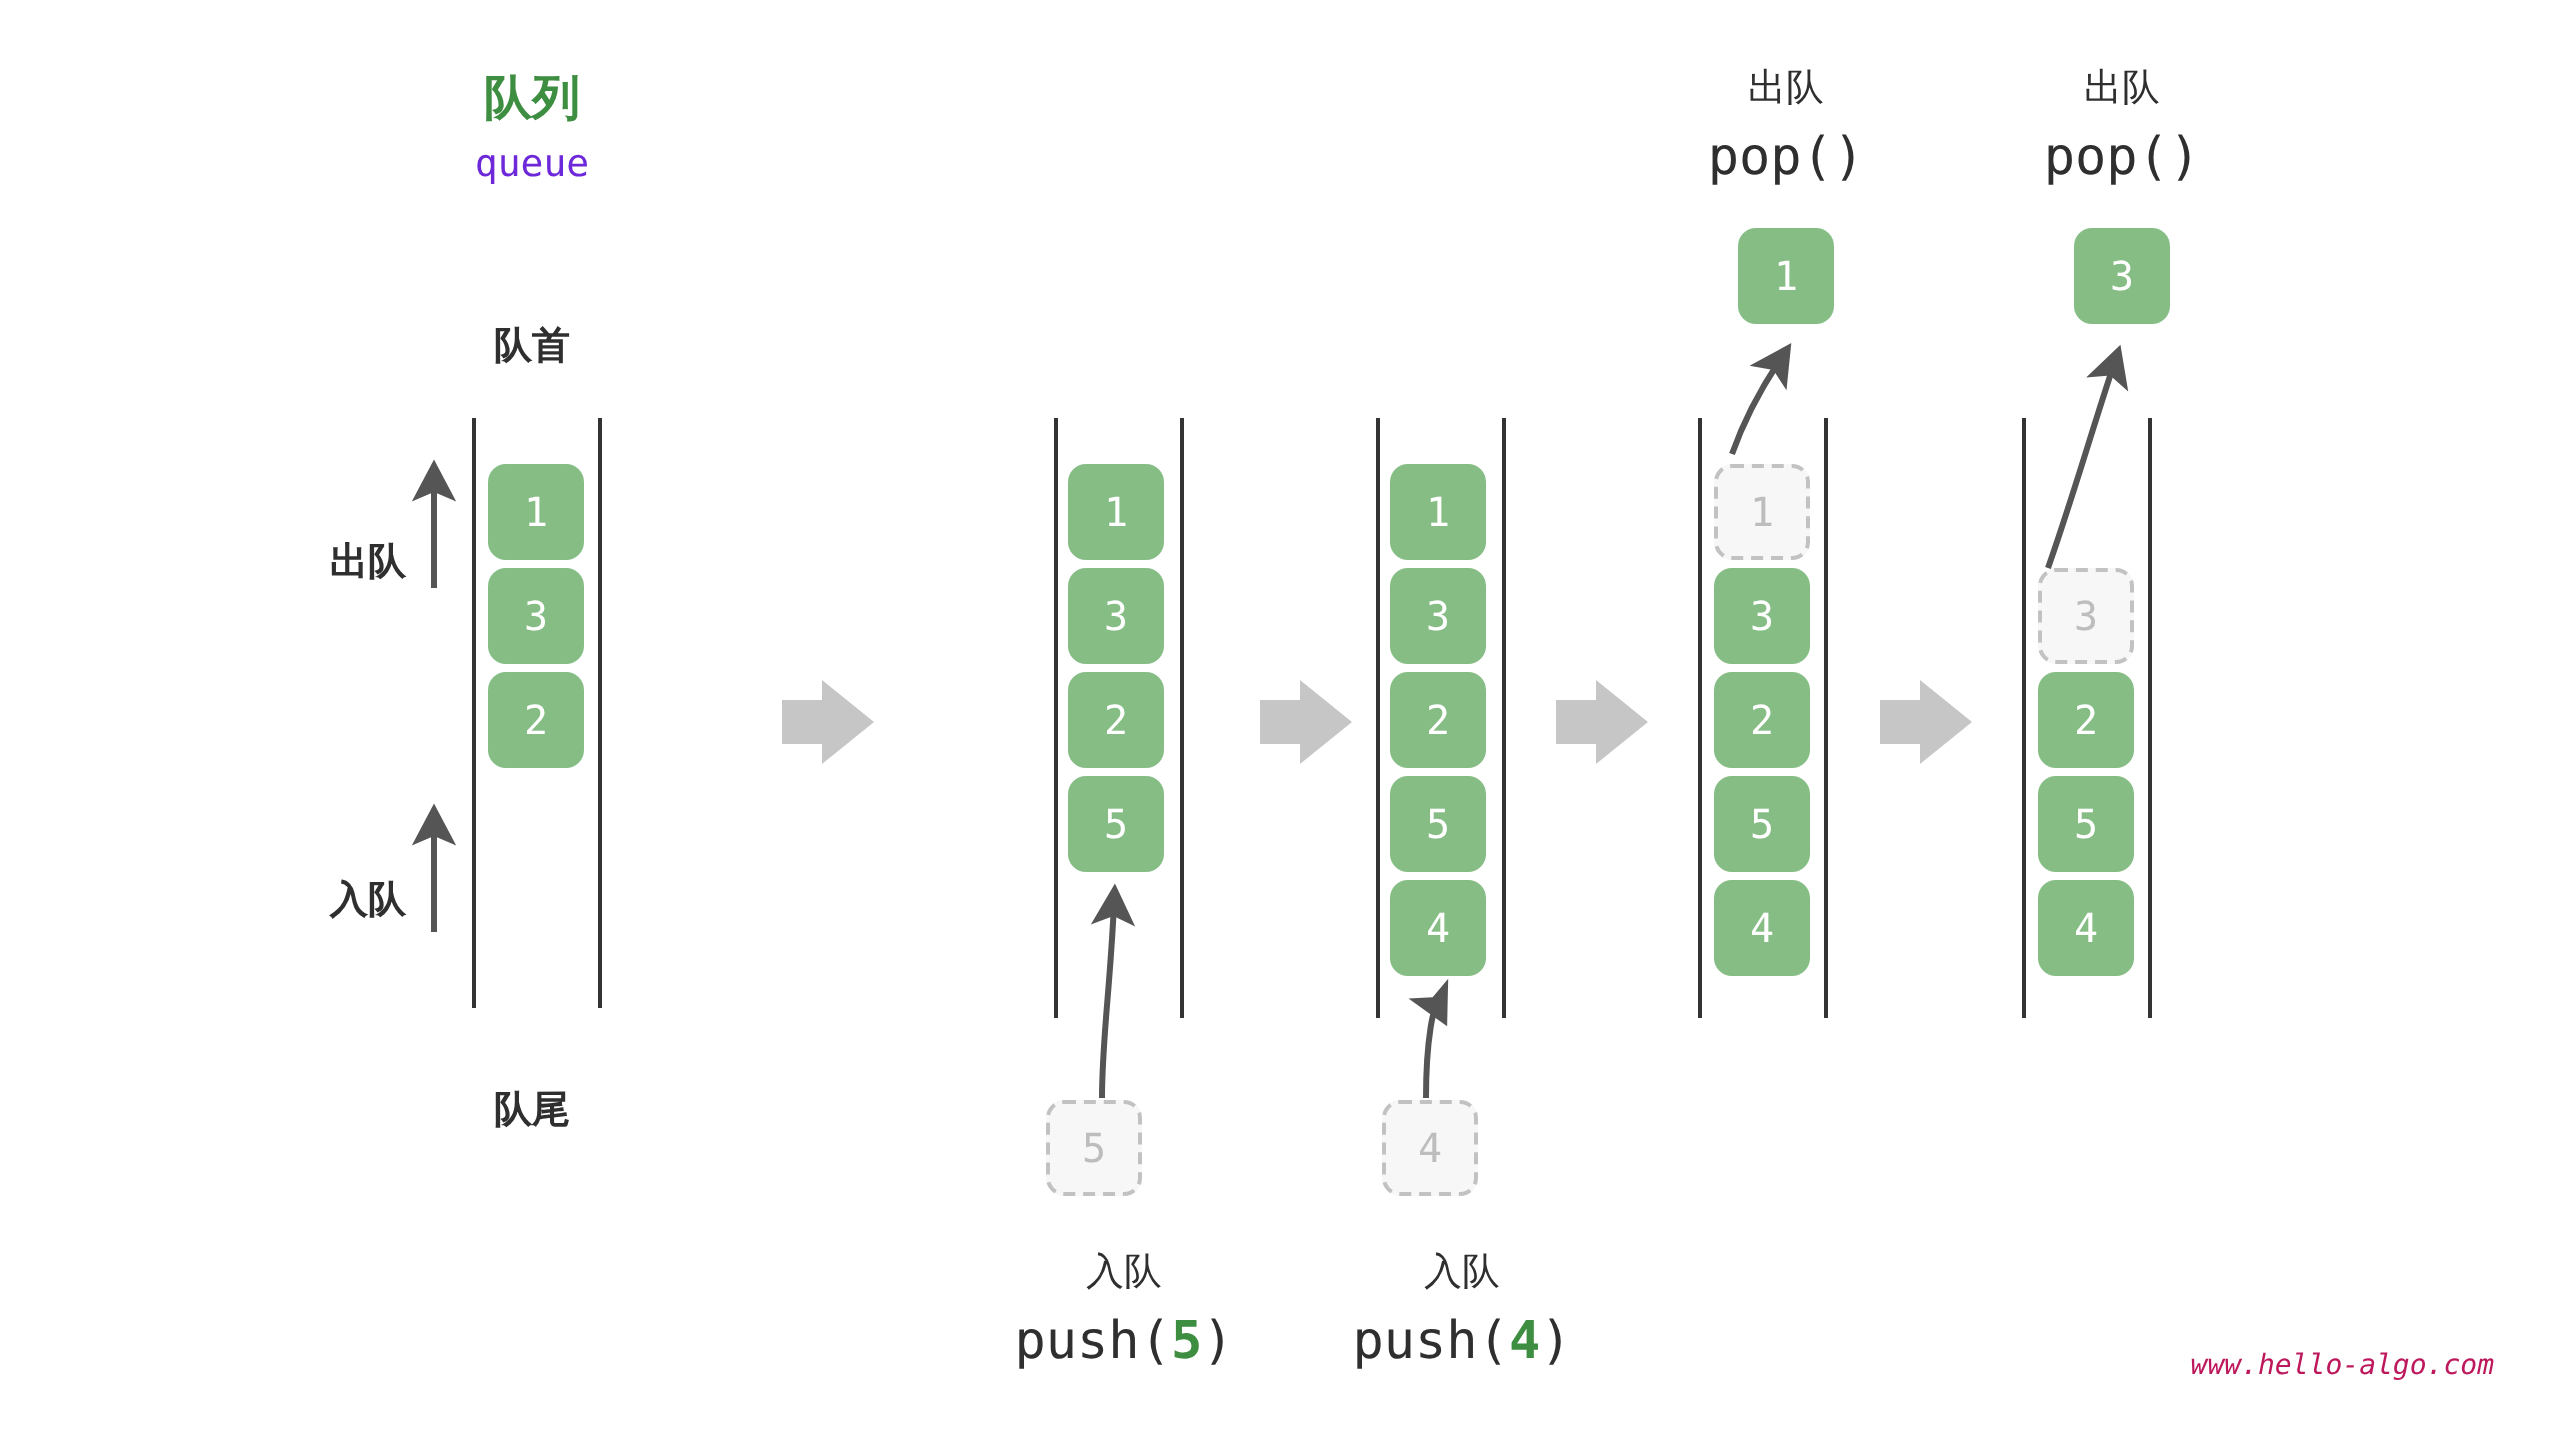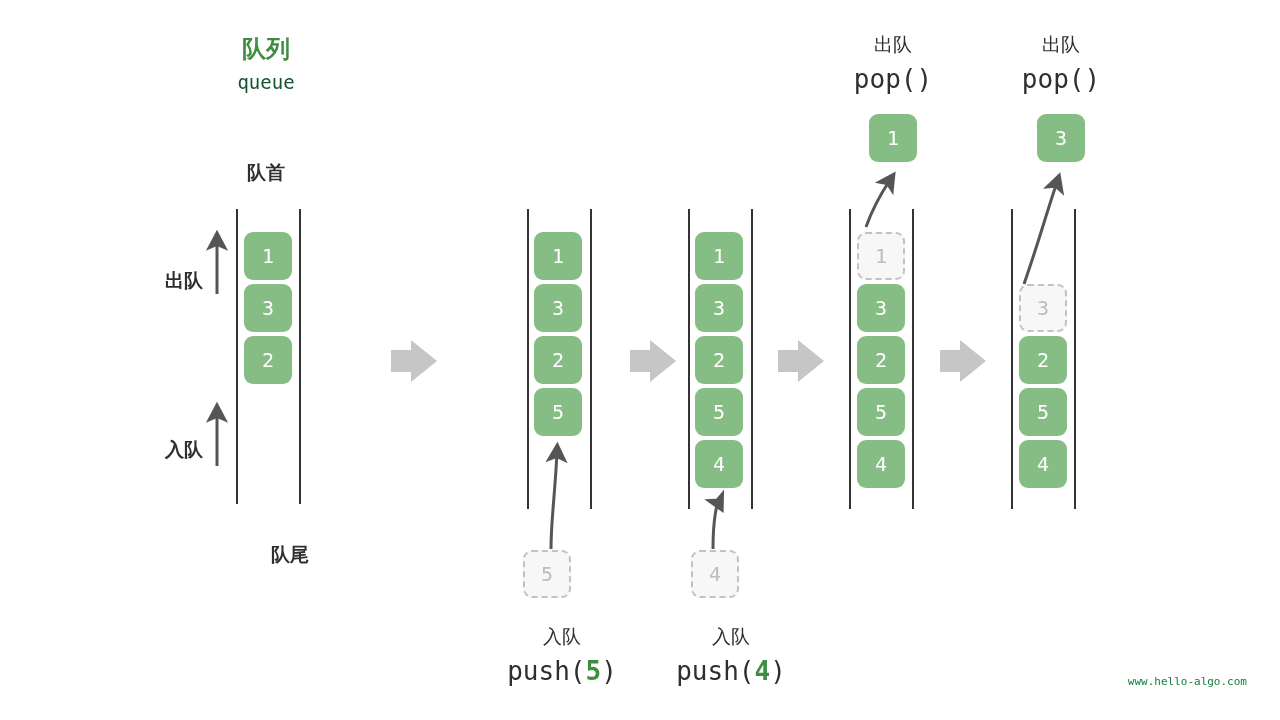--- a/index.html
+++ b/index.html
@@ -15,21 +15,21 @@
   
   .title-cn{
     position:absolute;
     font-size:24px;font-weight:bold;color:#3e8e41;
     text-align:center;white-space:nowrap;
     transform:translateX(-50%);
   }
   .title-en{
     position:absolute;
     font-family:"DejaVu Sans Mono","Liberation Mono",monospace;
-    font-size:19px;color:#14532d;
+    font-size:19px;color:#6d28d9;
     text-align:center;white-space:nowrap;
     transform:translateX(-50%);
   }
   .end-label{
     position:absolute;
     font-size:19px;font-weight:bold;color:#2f2f2f;
     white-space:nowrap;transform:translateX(-50%);
   }
   .side-label{
     position:absolute;
@@ -49,22 +49,23 @@
   .op-label .code{
     display:block;
     font-family:"DejaVu Sans Mono","Liberation Mono",monospace;
     font-size:26px;color:#2f2f2f;
   }
   .op-label .code .num{color:#3e8e41;font-weight:bold;}
 
   .watermark{
     position:absolute;
     font-family:"DejaVu Sans Mono","Liberation Mono",monospace;
-    font-size:11px;color:#15803d;white-space:nowrap;
+    font-size:14px;color:#be185d;white-space:nowrap;
     transform:translateX(-100%);
+    font-style:italic;
   }
 
   
   .cell{
     position:absolute;
     width:48px;height:48px;
     border-radius:9px;
     display:flex;align-items:center;justify-content:center;
     font-size:20px;
     font-family:"DejaVu Sans Mono","Liberation Mono",monospace;
@@ -92,21 +93,21 @@
 </style>
 </head>
 <body>
 
 <div id="stage">
 
   <div class="title-cn" style="left:266px;top:33px;">队列</div>
   <div class="title-en" style="left:266px;top:71px;">queue</div>
 
   <div class="end-label" style="left:266px;top:160px;">队首</div>
-  <div class="end-label" style="left:266px;top:542px;margin-left:24px;">队尾</div>
+  <div class="end-label" style="left:266px;top:542px;">队尾</div>
 
   <div class="side-label" style="left:203px;top:281px;">出队</div>
   <div class="side-label" style="left:203px;top:450px;">入队</div>
 
   <div class="rail" style="left:236px;top:209px;height:295px;"></div>
   <div class="rail" style="left:299px;top:209px;height:295px;"></div>
 
   <div class="rail" style="left:527px;top:209px;height:300px;"></div>
   <div class="rail" style="left:590px;top:209px;height:300px;"></div>
 

